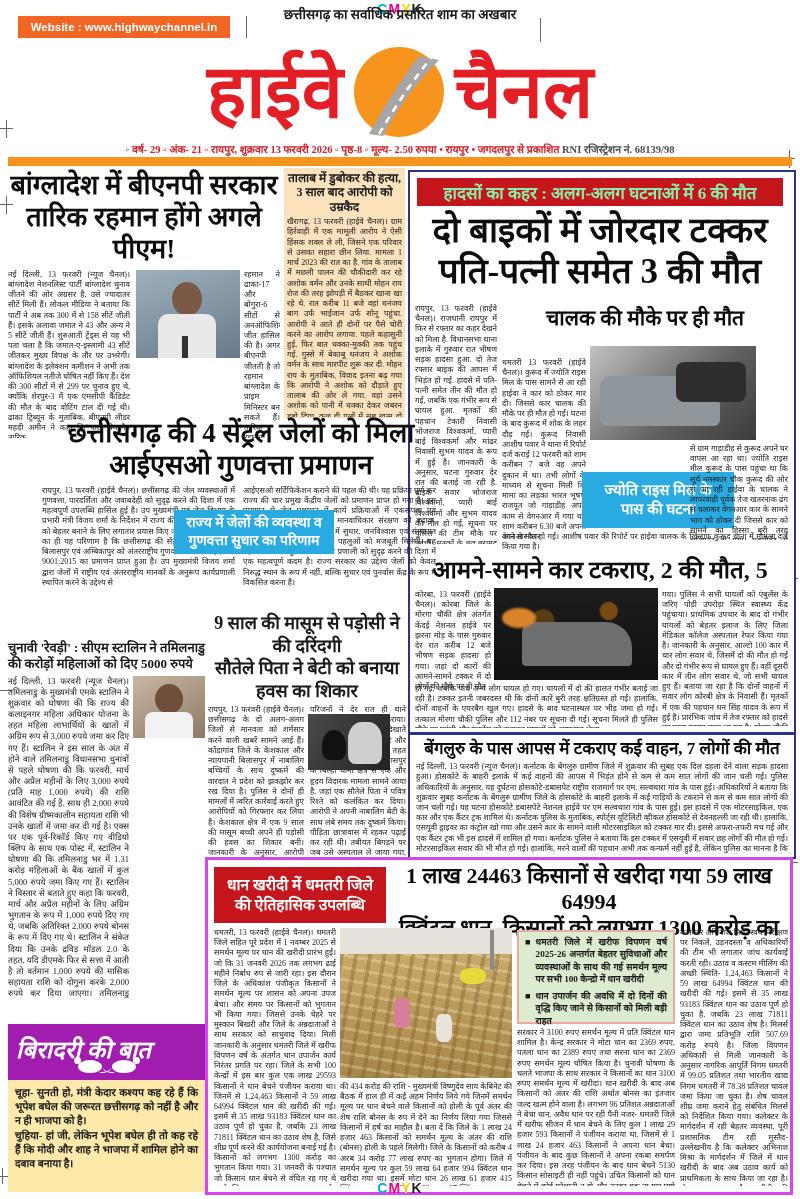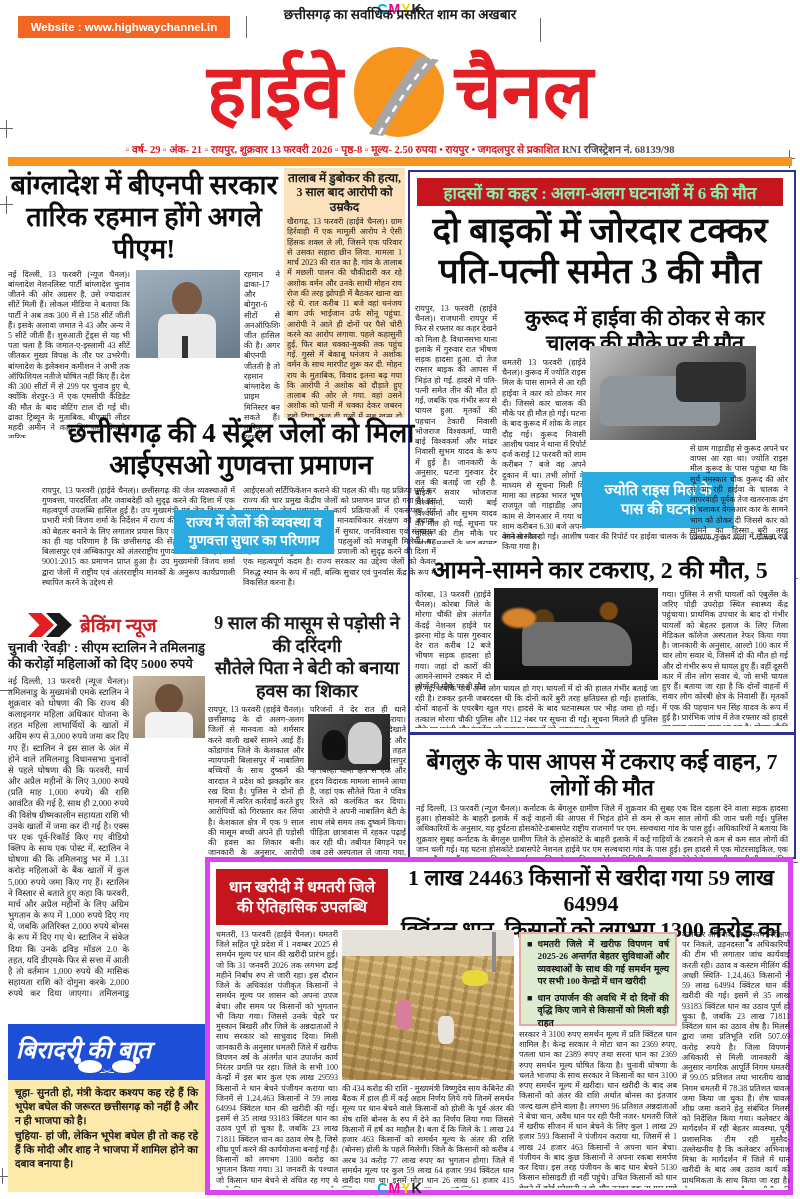--- a/index.html
+++ b/index.html
@@ -21,21 +21,21 @@
   .dateline{font-size:10.5px;font-weight:bold;color:#d21f26;}
   .dateline .rni{color:#4d4d4d;}
   .orange-bar{background:#f7941d;}
   
   .mark{position:absolute;background:#666;}
   
   .h-xl{font-weight:bold;line-height:1.18;color:#0d0d0d;}
   .red-banner{background:#c4161c;color:#86efac;font-weight:bold;display:flex;align-items:center;justify-content:center;}
   .blue-box{background:#29abe2;color:#fff;font-weight:bold;display:flex;align-items:center;justify-content:center;text-align:center;line-height:1.3;}
   .blue-border{border:2px solid #2e3192;background:#fff;}
-  .red-border{border:5px solid #d946ef;background:#fff;}
+  .red-border{border:3px solid #d946ef;background:#fff;}
   .peach{background:#fbe2bd;}
   .photo{position:absolute;overflow:hidden;}
   .photo .head{position:absolute;border-radius:50%;}
   .chev{position:absolute;width:26px;height:24px;
         clip-path:polygon(0 0,52% 0,100% 50%,52% 100%,0 100%,44% 50%);}
   .green-box{background:#ddecd0;border:2px solid #eba9a0;}
   .green-box .li{display:flex;gap:5px;font-size:9.2px;font-weight:bold;line-height:1.35;text-align:justify;margin:4px 6px;}
   .mouse{position:absolute;background:#fff;border-radius:60% 60% 55% 55%;}
   .mouse::after{content:"";position:absolute;right:-9px;top:55%;width:11px;height:5px;
                 border-bottom:1.6px solid #fff;border-radius:0 0 90% 0;}
@@ -114,21 +114,20 @@
   <div class="abs blue-border" style="left:408px;top:170px;width:384px;height:560px;">
     <div class="red-banner abs" style="left:7px;top:6px;width:366px;height:28px;font-size:17px;">
         <span>हादसों का कहर : अलग-अलग घटनाओं में 6 की मौत</span>
       </div>
     <div class="h-xl ctr abs" style="left:0;top:38px;width:380px;font-size:35px;">
       <div>दो बाइकों में जोरदार टक्कर</div>
       <div>पति-पत्नी समेत 3 की मौत</div>
     </div>
     <div class="body-txt abs" style="left:5px;top:132px;width:82px;height:240px;">रायपुर, 13 फरवरी (हाईवे चैनल)। राजधानी रायपुर में फिर से रफ्तार का कहर देखने को मिला है. विधानसभा थाना इलाके में गुरुवार रात भीषण सड़क हादसा हुआ. दो तेज रफ्तार बाइक की आपस में भिड़ंत हो गई. हादसे में पति-पत्नी समेत तीन की मौत हो गई, जबकि एक गंभीर रूप से घायल हुआ. मृतकों की पहचान टेकारी निवासी भोजराज विश्वकर्मा, प्यारी बाई विश्वकर्मा और मांढर निवासी सुभम यादव के रूप में हुई है। जानकारी के अनुसार, घटना गुरुवार देर रात की बताई जा रही है. बाइक सवार भोजराज विश्वकर्मा, प्यारी बाई विश्वकर्मा और सुभम यादव की मौत हो गई, सूचना पर पुलिस की टीम मौके पर पहुंची। मृतकों के शव बरामद कर पोस्टमार्टम के लिए भेज दिया गया है. एक गंभीर रूप से घायल है, जिसे अस्पताल में भर्ती कराया गया. फिलहाल उसका इलाज जारी है।</div>
     <div class="h-xl ctr abs" style="left:92px;top:134px;width:286px;font-size:21px;">
-      <div>कुरूद में हाईवा की ठोकर से कार</div>
       <div>चालक की मौके पर ही मौत</div>
     </div>
     <div class="body-txt abs" style="left:92px;top:186px;width:84px;height:186px;">धमतरी 13 फरवरी (हाईवे चैनल)। कुरूद में ज्योति राइस मिल के पास सामने से आ रही हाईवा ने कार को ठोकर मार दी। जिससे कार चालक की मौके पर ही मौत हो गई। घटना के बाद कुरूद में शोक के लहर दौड़ गई। कुरूद निवासी आशीष पवार ने थाना में रिपोर्ट दर्ज कराई 12 फरवरी को शाम करीबन 7 बजे वह अपने दुकान में था। तभी लोगों के माध्यम से सूचना मिली कि मामा का लड़का भारत भूषण राजपूत जो गाड़ाडीह अपने काम से वेगनआर में गया था, शाम करीबन 6.30 बजे अपनी वेगनआर कार</div>
     <div class="photo" style="left:180px;top:174px;width:166px;height:94px;background:linear-gradient(135deg,#c2c2c2,#5f5f5f 60%,#3c3c3c);">
       <span style="position:absolute;left:10px;top:30px;width:120px;height:50px;background:#8f969c;border-radius:12px 30px 6px 6px;"></span>
       <span style="position:absolute;left:86px;top:16px;width:70px;height:40px;background:#2e2e2e;border-radius:8px;"></span>
     </div>
     <div class="body-txt abs" style="left:350px;top:174px;width:28px;height:100px;"></div>
     <div class="blue-box abs" style="left:172px;top:300px;width:152px;height:56px;font-size:15px;">
       <div>
@@ -142,21 +141,21 @@
     <div class="body-txt abs" style="left:5px;top:418px;width:76px;height:100px;">कोरबा, 13 फरवरी (हाईवे चैनल)। कोरबा जिले के मोरगा चौकी क्षेत्र अंतर्गत केंदई नेशनल हाईवे पर झरना मोड़ के पास गुरुवार देर रात करीब 12 बजे भीषण सड़क हादसा हो गया। जहां दो कारों की आमने-सामने टक्कर में दो लोगों की मौके पर ही मौत</div>
     <div class="photo" style="left:84px;top:416px;width:164px;height:92px;background:radial-gradient(circle at 30% 35%,#5a3c14 0 10px,transparent 12px),radial-gradient(circle at 70% 25%,#7a4a10 0 8px,transparent 10px),linear-gradient(#1d1d1d,#101010);">
       <span style="position:absolute;left:28px;top:34px;width:110px;height:44px;background:#6e6e6e;border-radius:10px 26px 4px 4px;"></span>
       <span style="position:absolute;left:8px;top:20px;width:34px;height:20px;background:#d8842a;border-radius:50%;filter:blur(1px);"></span>
     </div>
     <div class="body-txt abs" style="left:252px;top:418px;width:126px;height:136px;">गया। पुलिस ने सभी घायलों को एंबुलेंस के जरिए पोड़ी उपरोड़ा स्थित स्वास्थ्य केंद्र पहुंचाया। प्राथमिक उपचार के बाद दो गंभीर घायलों को बेहतर इलाज के लिए जिला मेडिकल कॉलेज अस्पताल रेफर किया गया है। जानकारी के अनुसार, आल्टो 100 कार में चार लोग सवार थे, जिसमें दो की मौत हो गई और दो गंभीर रूप से घायल हुए हैं। वहीं दूसरी कार में तीन लोग सवार थे, जो सभी घायल हुए हैं। बताया जा रहा है कि दोनों वाहनों में सवार लोग कोरबी क्षेत्र के निवासी हैं। मृतकों में एक की पहचान धन सिंह यादव के रूप में हुई है। प्रारंभिक जांच में तेज रफ्तार को हादसे का मुख्य कारण माना जा रहा है। मोरगा चौकी प्रभारी मंगतू राम ने बताया कि सूचना मिलते ही पुलिस टीम देर रात मौके पर पहुंची। घायलों को अस्पताल में भर्ती कराया गया है और मृतकों के परिजनों को सूचना दे दी गई है।</div>
     <div class="body-txt abs" style="left:5px;top:512px;width:243px;height:44px;">हो गई, जबकि पांच अन्य लोग घायल हो गए। घायलों में दो की हालत गंभीर बताई जा रही है। टक्कर इतनी जबरदस्त थी कि दोनों कारें बुरी तरह क्षतिग्रस्त हो गईं। हालांकि, दोनों वाहनों के एयरबैग खुल गए। हादसे के बाद घटनास्थल पर भीड़ जमा हो गई। तत्काल मोरगा चौकी पुलिस और 112 नंबर पर सूचना दी गई। सूचना मिलते ही पुलिस मौके पर पहुंची और एंबुलेंस को बुलाकर घायलों को अस्पताल भेजा</div>
   </div>
 
   <div class="abs blue-border" style="left:408px;top:733px;width:384px;height:122px;">
-    <div class="h-xl ctr" style="font-size:22px;margin-top:14px;">बेंगलुरु के पास आपस में टकराए कई वाहन, 7 लोगों की मौत</div>
+    <div class="h-xl ctr" style="font-size:17px;margin-top:4px;">बेंगलुरु के पास आपस में टकराए कई वाहन, 7 लोगों की मौत</div>
     <div class="body-txt" style="margin:3px 6px 0 6px;height:92px;">
       <span>नई दिल्ली, 13 फरवरी (न्यूज चैनल)। कर्नाटक के बेंगलुरु ग्रामीण जिले में शुक्रवार की सुबह एक दिल दहला देने वाला सड़क हादसा हुआ। होसकोटे के बाहरी इलाके में कई वाहनों की आपस में भिड़ंत होने से कम से कम सात लोगों की जान चली गई। पुलिस अधिकारियों के अनुसार, यह दुर्घटना होसकोटे-डबासपेट राष्ट्रीय राजमार्ग पर एम. सल्वथारा गांव के पास हुई।</span>
       <span>अधिकारियों ने बताया कि शुक्रवार सुबह कर्नाटक के बेंगलुरु ग्रामीण जिले के होसकोटे के बाहरी इलाके में कई गाड़ियों के टकराने से कम से कम सात लोगों की जान चली गई। यह घटना होसकोटे डबासपेटे नेशनल हाईवे पर एम सल्वथारा गांव के पास हुई।</span>
       <span>इस हादसे में एक मोटरसाइकिल, एक कार और एक कैंटर ट्रक शामिल थे। कर्नाटक पुलिस के मुताबिक, स्पोर्ट्स यूटिलिटी व्हीकल होसकोटे से देवनहल्ली जा रही थी। हालांकि, एसयूवी ड्राइवर का कंट्रोल खो गया और उसने कार के सामने वाली मोटरसाइकिल को टक्कर मार दी। इससे अफरा-तफरी मच गई और एक कैंटर ट्रक भी इस हादसे में शामिल हो गया। कर्नाटक पुलिस ने बताया कि इस टक्कर में एसयूवी में सवार छह लोगों की मौत हो गई। मोटरसाइकिल सवार की भी मौत हो गई। हालांकि, मरने वालों की पहचान अभी तक कन्फर्म नहीं हुई है, लेकिन पुलिस का मानना है कि वे बेंगलुरु के कोथनूर के रहने वाले थे। कर्नाटक पुलिस ने बताया कि उनके शवों को पोस्टमॉर्टम के लिए होसकोटे सरकारी अस्पताल भेज दिया गया है, साथ ही एफआईआर भी दर्ज कर ली गई है।</span>
     </div>
   </div>
 
   <div class="abs" style="left:8px;top:418px;width:398px;height:192px;margin-left:34px;">
     <div class="h-xl ctr" style="font-size:27px;">
       <div>छत्तीसगढ़ की 4 सेंट्रल जेलों को मिला</div>
@@ -167,39 +166,34 @@
       <div class="body-txt" style="width:193px;">आईएसओ सर्टिफिकेशन कराने की पहल की थी। यह प्रक्रिया पूर्ण कर राज्य की चार प्रमुख केंद्रीय जेलों को प्रमाणन प्राप्त हो गया है। इस प्रमाणन से जेल प्रशासन में कार्य प्रक्रियाओं में एकरूपता एवं पारदर्शिता, बंदी कल्याण और मानवाधिकार संरक्षण को बढ़ावा, जोखिम प्रबंधन और जवाबदेही में सुधार, जनविश्वास एवं संस्थागत विश्वास में वृद्धि जैसे महत्वपूर्ण पहलुओं को मजबूती मिलेगी। यह पहल राज्य की सुधारात्मक न्याय प्रणाली को सुदृढ़ करने की दिशा में एक महत्वपूर्ण कदम है। राज्य सरकार का उद्देश्य जेलों को केवल निरुद्ध स्थान के रूप में नहीं, बल्कि सुधार एवं पुनर्वास केंद्र के रूप में विकसित करना है।</div>
     </div>
     <div class="blue-box abs" style="left:132px;top:92px;width:160px;height:44px;font-size:14px;">
       <div>
           <div>राज्य में जेलों की व्यवस्था व</div>
           <div>गुणवत्ता सुधार का परिणाम</div>
         </div>
     </div>
   </div>
 
-  <div class="abs" style="left:10px;top:612px;width:196px;height:26px;">
-    <span class="chev" style="left:18px;top:1px;background:#e31e24;"></span>
-    <span class="chev" style="left:36px;top:1px;background:#1a1a1a;"></span>
-    <span class="b" style="position:absolute;left:70px;top:0;font-size:19px;color:#d21f26;">ब्रेकिंग न्यूज</span>
-  </div>
 
   <div class="abs" style="left:8px;top:640px;width:197px;height:380px;">
     <div class="b" style="font-size:13px;line-height:1.25;">चुनावी 'रेवड़ी' : सीएम स्टालिन ने तमिलनाडु की करोड़ों महिलाओं को दिए 5000 रुपये</div>
     <div style="margin-top:3px;height:322px;overflow:hidden;">
       <div class="photo" style="position:relative;float:right;width:72px;height:62px;margin:0 0 2px 4px;background:linear-gradient(150deg,#c9b6a0,#8e7b66);">
         <span class="head" style="left:22px;top:8px;width:28px;height:30px;background:#6e4f3a;"></span>
         <span style="position:absolute;left:12px;top:36px;width:48px;height:26px;background:#f2f2f2;border-radius:8px 8px 0 0;"></span>
       </div>
       <div class="body-txt9">नई दिल्ली, 13 फरवरी (न्यूज चैनल)। तमिलनाडु के मुख्यमंत्री एमके स्टालिन ने शुक्रवार को घोषणा की कि राज्य की कलाइनगर महिला अधिकार योजना के तहत महिला लाभार्थियों के खातों में अग्रिम रूप से 3,000 रुपये जमा कर दिए गए हैं। स्टालिन ने इस साल के अंत में होने वाले तमिलनाडु विधानसभा चुनावों से पहले घोषणा की कि फरवरी, मार्च और अप्रैल महीनों के लिए 3,000 रुपये (प्रति माह 1,000 रुपये) की राशि आवंटित की गई है, साथ ही 2,000 रुपये की विशेष ग्रीष्मकालीन सहायता राशि भी उनके खातों में जमा कर दी गई है। एक्स पर एक पूर्व-रिकॉर्ड किए गए वीडियो क्लिप के साथ एक पोस्ट में, स्टालिन ने घोषणा की कि तमिलनाडु भर में 1.31 करोड़ महिलाओं के बैंक खातों में कुल 5,000 रुपये जमा किए गए हैं। स्टालिन ने विस्तार से बताते हुए कहा कि फरवरी, मार्च और अप्रैल महीनों के लिए अग्रिम भुगतान के रूप में 1,000 रुपये दिए गए थे, जबकि अतिरिक्त 2,000 रुपये बोनस के रूप में दिए गए थे। स्टालिन ने संकेत दिया कि उनके द्रविड़ मॉडल 2.0 के तहत, यदि डीएमके फिर से सत्ता में आती है तो वर्तमान 1,000 रुपये की मासिक सहायता राशि को दोगुना करके 2,000 रुपये कर दिया जाएगा। तमिलनाडु विधानसभा के 234 सदस्यों के लिए 2026 के पहले छह महीनों में चुनाव होंगे। विधानसभा का कार्यकाल 10 मई 2026 को समाप्त हो रहा है। 2021 में हुए पिछले राज्य चुनावों में, डीएमके के नेतृत्व वाली एसपीए ने 133 सीटें जीती थीं, जबकि एनडीए की सदस्य एआईएडीएमके ने 66 सीटें जीती थीं।</div>
     </div>
   </div>
 
   <div class="abs" style="left:8px;top:1024px;width:197px;height:168px;">
-    <div style="position:relative;background:#1d4ed8;height:56px;">
+    <div style="position:relative;background:#a21caf;height:56px;">
       <span style="position:absolute;left:8px;top:8px;color:#fff;font-size:24px;font-weight:bold;font-style:italic;">बिरादरी की बात</span>
       <span class="mouse" style="left:70px;top:36px;width:24px;height:13px;"></span>
       <span class="mouse" style="left:104px;top:36px;width:24px;height:13px;transform:scaleX(-1);"></span>
     </div>
     <div style="background:#fde9a9;padding:6px 7px;height:100px;font-size:10.5px;font-weight:bold;line-height:1.35;text-align:justify;">
       <div>चूहा- सुनती हो, मंत्री केदार कश्यप कह रहे हैं कि भूपेश बघेल की जरूरत छत्तीसगढ़ को नहीं है और न ही भाजपा को है।</div>
       <div>चुहिया- हां जी, लेकिन भूपेश बघेल ही तो कह रहे हैं कि मोदी और शाह ने भाजपा में शामिल होने का दबाव बनाया है।</div>
     </div>
   </div>
 

